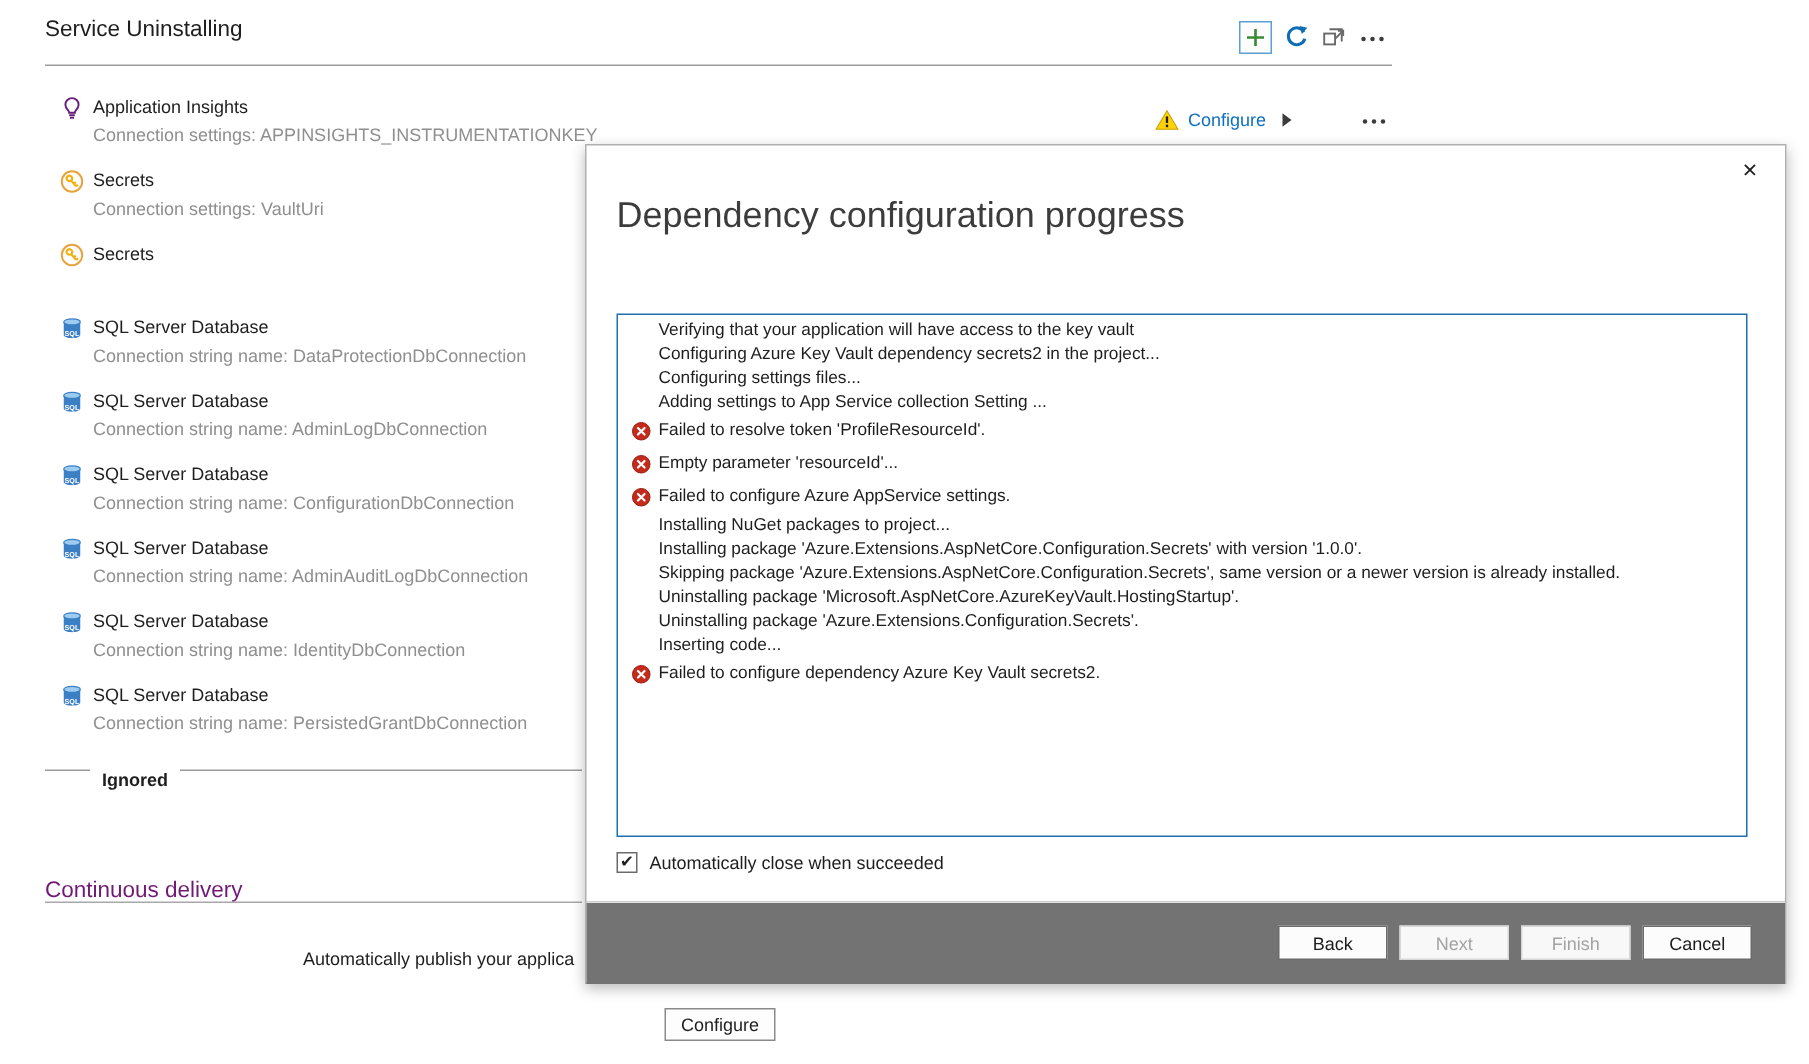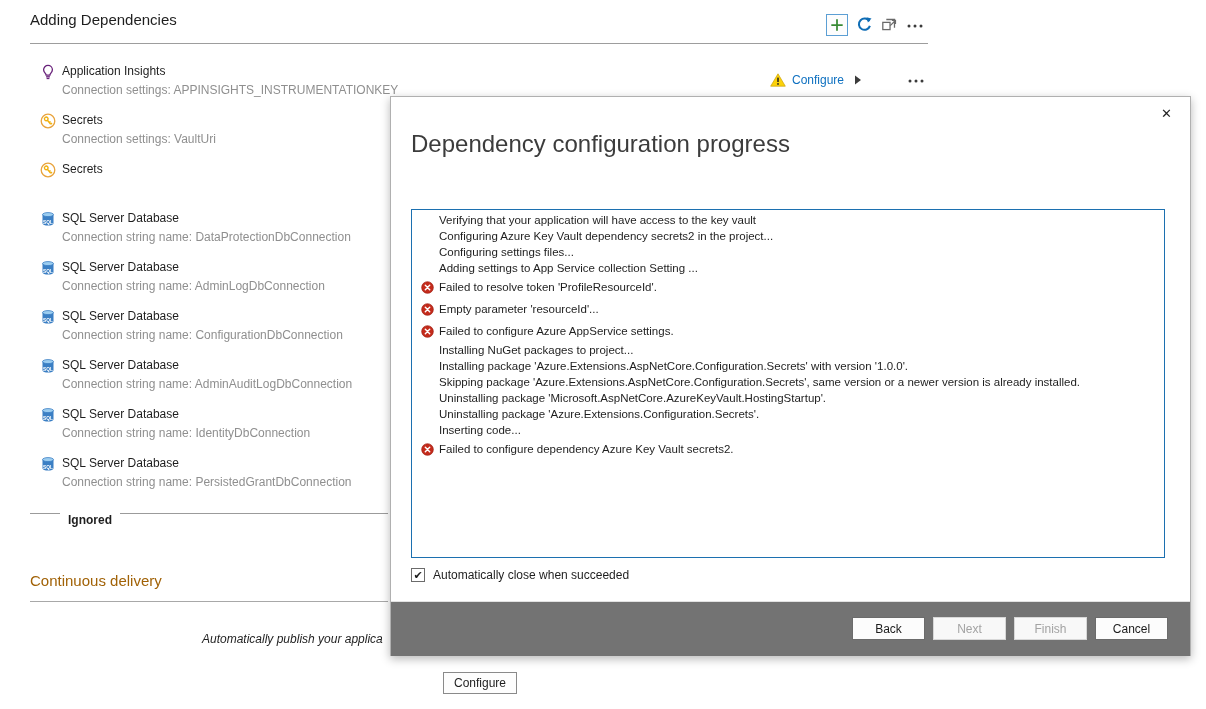--- a/index.html
+++ b/index.html
@@ -29,23 +29,23 @@
   .row-more { margin-left:auto; cursor:pointer; display:flex; }
 
   
   .ignored-sep { position:absolute; left:30px; top:513px; width:358px; display:flex; gap:8px; }
   .ignored-sep .line { height:1px; background:#9b9b9b; }
   .ignored-sep .line.short { width:30px; }
   .ignored-sep .line.long { flex:1; }
   .ignored-label { font-size:12px; font-weight:bold; color:#1e1e1e; }
 
   
-  .cd-title { position:absolute; left:30px; top:572px; font-size:15px; color:#a16207; }
+  .cd-title { position:absolute; left:30px; top:585px; font-size:15px; color:#701a75; }
   .cd-rule { position:absolute; left:30px; top:601px; width:358px; height:1px; background:#a8a8a8; }
-  .cd-desc { position:absolute; left:202px; top:632px; font-size:12px; color:#1e1e1e; white-space:nowrap;font-style:italic; }
+  .cd-desc { position:absolute; left:202px; top:632px; font-size:12px; color:#1e1e1e; white-space:nowrap; }
   .page-configure-btn { position:absolute; left:443px; top:672px; width:74px; height:22px;
         background:#fdfdfd; border:1px solid #8a8a8a; font-size:12px; color:#1e1e1e;
         font-family:"Liberation Sans", sans-serif; cursor:pointer; }
 
   
   .dialog { position:absolute; left:390px; top:96px; width:801px; height:560px;
             background:#ffffff; border:1px solid #b0b0b0; box-shadow:0 3px 9px rgba(0,0,0,0.28); }
   .dialog-close { position:absolute; right:18px; top:10px; font-size:13px; color:#1f1f1f;
                   cursor:pointer; line-height:14px; }
   .dialog-title { position:absolute; left:20px; top:33px; font-size:24px; font-weight:300;
@@ -67,21 +67,21 @@
   .btn-row { position:absolute; right:22px; top:15px; display:flex; gap:8px; }
   .dlg-btn { width:73px; height:23px; font-size:12px; font-family:"Liberation Sans", sans-serif;
              background:#fcfcfc; border:1px solid #6b6b6b; color:#1c1c1c; cursor:pointer; }
   .dlg-btn.disabled { border-color:#d8d8d8; color:#a3a3a3; background:#f8f8f8; cursor:default; }
 </style>
 </head>
 <body>
 
 <div class="page">
 
-  <div class="page-title">Adding Dependencies</div>
+  <div class="page-title">Service Uninstalling</div>
 
   <div class="toolbar">
     <div class="tool-btn add">
       <span style="display:flex">
         <svg width="14" height="14" viewBox="0 0 16 16">
             <path d="M8 1.5v13M1.5 8h13" stroke="#388a34" stroke-width="2" fill="none"></path>
           </svg>
       </span>
     </div>
     <div class="tool-btn">

